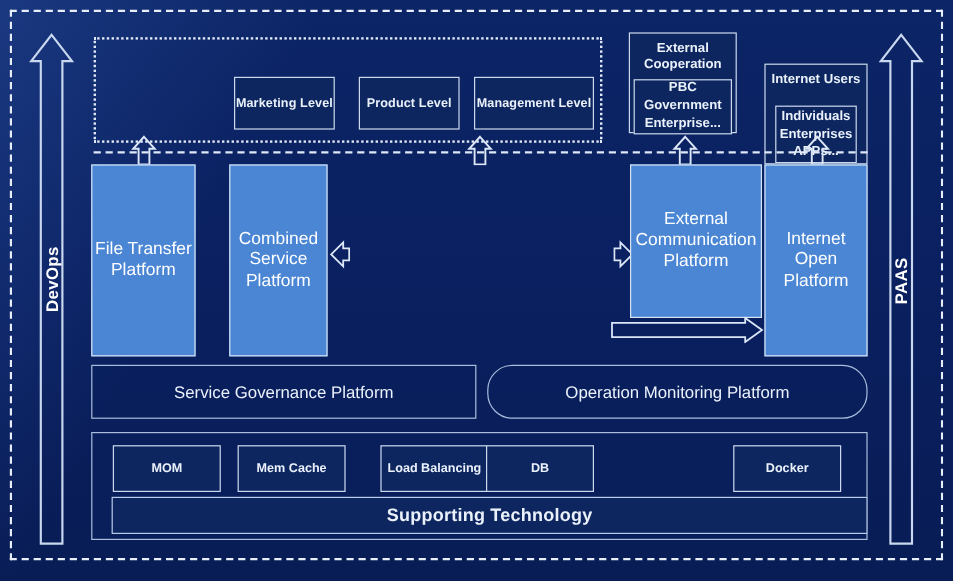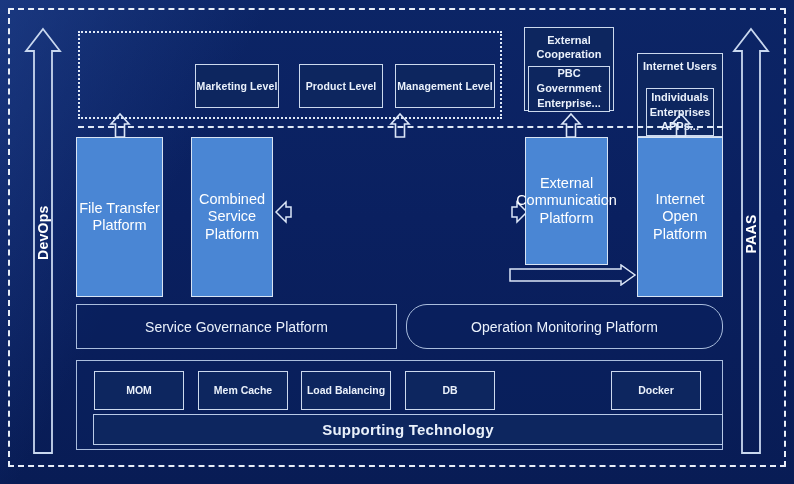--- a/index.html
+++ b/index.html
@@ -160,21 +160,21 @@
     </svg>
   </div>
 
 
   <div class="abs h-arrow" style="left:511px;top:199px;">
     <svg width="18" height="26" viewBox="0 0 18 26">
       <path d="M16 13 L6 3 L6 8 L1 8 L1 18 L6 18 L6 23 Z" fill="none" stroke="#dbe6f7" stroke-width="1.5"></path>
     </svg>
   </div>
 
-  <div class="abs blue-box plat-label" style="left:525px;top:137px;width:83px;height:128px;">
+  <div class="abs blue-box plat-label" style="left:525px;top:137px;width:110px;height:128px;">
     <span style="white-space:pre-line;">External Communication Platform</span>
   </div>
 
   <div class="abs h-arrow" style="left:509px;top:264px;">
     <svg width="128" height="22" viewBox="0 0 128 22">
       <path d="M1 5 L112 5 L112 1 L126 11 L112 21 L112 17 L1 17 Z" fill="none" stroke="#dbe6f7" stroke-width="1.5" stroke-linejoin="miter"></path>
     </svg>
   </div>
 
   <div class="abs blue-box plat-label" style="left:637px;top:137px;width:86px;height:160px;">
@@ -189,21 +189,21 @@
   </div>
 
   <div class="abs panel" style="left:76px;top:360px;width:647px;height:90px;"></div>
 
   <div class="abs navy-box tech-label" style="left:94px;top:371px;width:90px;height:39px;">
     <span>MOM</span>
   </div>
   <div class="abs navy-box tech-label" style="left:198px;top:371px;width:90px;height:39px;">
     <span style="white-space:pre-line;">Mem Cache</span>
   </div>
-  <div class="abs navy-box tech-label" style="left:301px;top:371px;width:90px;height:39px;">
+  <div class="abs navy-box tech-label" style="left:317px;top:371px;width:90px;height:39px;">
     <span style="white-space:pre-line;">Load Balancing</span>
   </div>
   <div class="abs navy-box tech-label" style="left:405px;top:371px;width:90px;height:39px;">
     <span>DB</span>
   </div>
   <div class="abs navy-box tech-label" style="left:611px;top:371px;width:90px;height:39px;">
     <span>Docker</span>
   </div>
 
   <div class="abs navy-box support-label" style="left:93px;top:414px;width:630px;height:31px;border-color:#b9cbe8;">

